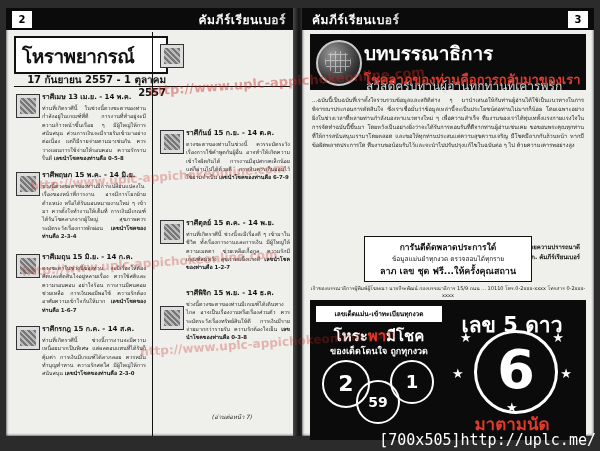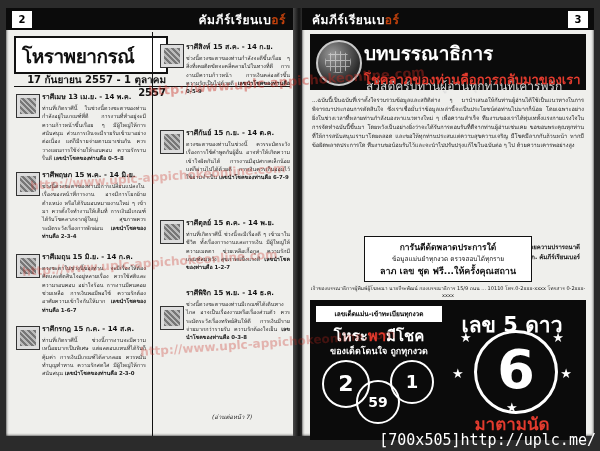--- a/index.html
+++ b/index.html
@@ -15,21 +15,21 @@
   .topbar{position:absolute;top:0;height:22px;background:#0b0b0b;color:#fff;}
   .topbar.left{left:0;width:290px;}
   .topbar.right{left:0;width:292px;}
   .topbar .pg{position:absolute;top:3px;width:18px;height:15px;border:1px solid #fff;background:#fff;color:#000;
        font-size:10px;line-height:15px;text-align:center;font-weight:bold;}
   .topbar.left .pg{left:6px;}
   .topbar.right .pg{right:6px;}
   .topbar .brand{position:absolute;top:2px;font-size:12px;font-weight:bold;letter-spacing:.5px;}
   .topbar.left .brand{right:10px;}
   .topbar.right .brand{left:10px;}
-  .brand .red{color:#c2410c;}
+  .brand .red{color:#e5e5e5;}
 
   
   .masthead{position:absolute;left:8px;top:28px;width:150px;height:34px;border:2px solid #111;background:#fff;}
   .masthead .t{position:absolute;left:6px;top:3px;font-size:19px;font-weight:bold;color:#111;letter-spacing:-.5px;}
   .daterange{position:absolute;left:8px;top:64px;width:152px;font-size:10px;font-weight:bold;color:#111;text-align:right;}
   .colrule{position:absolute;background:#111;}
   .lcol{position:absolute;font-size:5.4px;line-height:1.55;color:#1b1b1b;text-align:justify;}
   .lcol .hd{display:block;font-size:7px;font-weight:bold;color:#111;margin-bottom:1px;}
   .lcol .sub{font-weight:bold;color:#111;}
   .zodiac{position:absolute;width:22px;height:22px;border:1px solid #333;background:#ddd;}
@@ -124,26 +124,20 @@
 
     <div class="zodiac" style="left:10px;top:318px;"></div>
     <div class="lcol" style="left:36px;top:316px;width:104px;">
       <span class="hd">ราศีกรกฎ 15 ก.ค. - 14 ส.ค.</span>
       <span>ท่านที่เกิดราศีนี้ ช่วงนี้การงานจะมีความเหนื่อยมากเป็นพิเศษ แต่ผลตอบแทนที่ได้รับก็คุ้มค่า การเงินมีเกณฑ์ได้ลาภลอย ควรหมั่นทำบุญทำทาน ความรักสดใส มีผู้ใหญ่ให้การสนับสนุน</span>
       <span class="sub">เลขนำโชคของท่านคือ</span>
       <span class="lnum">2-3-0</span>
     </div>
 
     <div class="zodiac" style="left:154px;top:36px;"></div>
-    <div class="lcol" style="left:180px;top:34px;width:104px;">
-      <span class="hd">ราศีสิงห์ 15 ส.ค. - 14 ก.ย.</span>
-      <span>ช่วงนี้ดวงชะตาของท่านกำลังจะดีขึ้นเรื่อย ๆ สิ่งที่เคยติดขัดจะคลี่คลายไปในทางที่ดี การงานมีความก้าวหน้า การเงินคล่องตัวขึ้น ความรักเป็นไปด้วยดี</span>
-      <span class="sub">เลขนำโชคของท่านคือ</span>
-      <span class="lnum">0-5-9</span>
-    </div>
 
     <div class="zodiac" style="left:154px;top:122px;"></div>
     <div class="lcol" style="left:180px;top:120px;width:104px;">
       <span class="hd">ราศีกันย์ 15 ก.ย. - 14 ต.ค.</span>
       <span>ดวงชะตาของท่านในช่วงนี้ ควรระมัดระวังเรื่องการใช้คำพูดกับผู้อื่น อาจทำให้เกิดความเข้าใจผิดกันได้ การงานมีอุปสรรคเล็กน้อย แต่ก็ผ่านไปได้ด้วยดี การเงินควรเก็บออมไว้ใช้ยามจำเป็น</span>
       <span class="sub">เลขนำโชคของท่านคือ</span>
       <span class="lnum">6-7-9</span>
     </div>
 
     <div class="zodiac" style="left:154px;top:212px;"></div>

